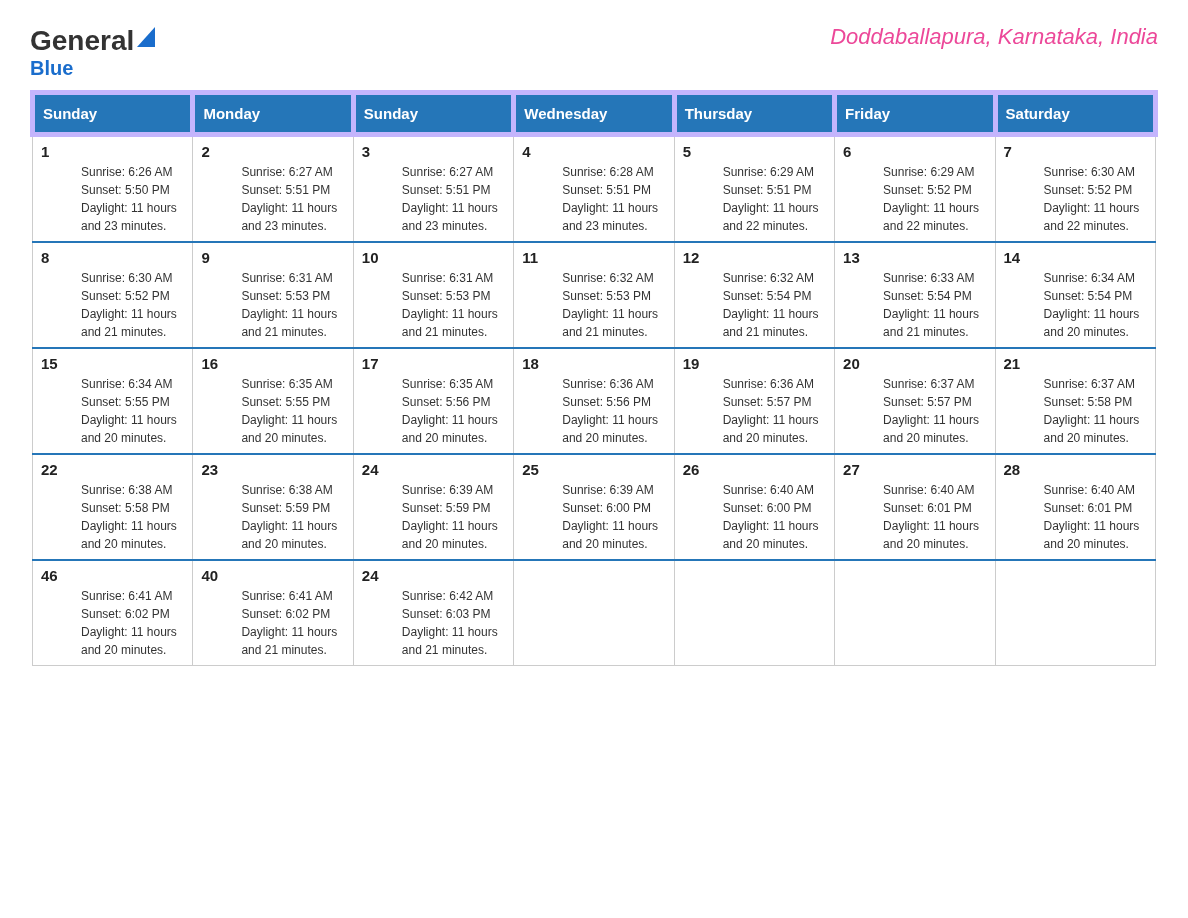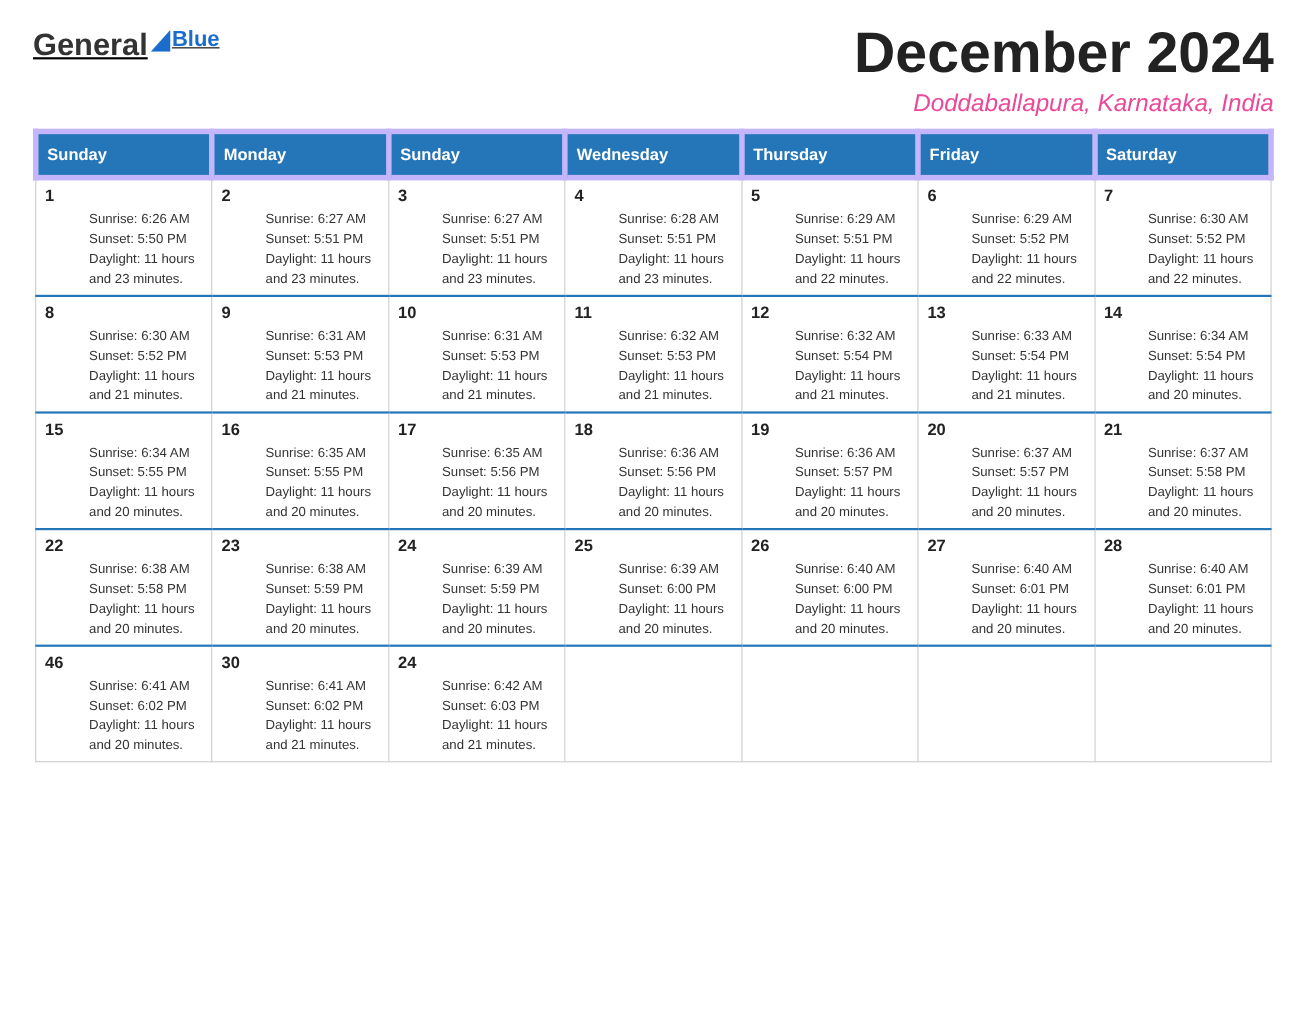--- a/index.html
+++ b/index.html
@@ -11,24 +11,23 @@
       padding: 20px 30px;
     }
     .header-row {
       display: flex;
       justify-content: space-between;
       align-items: flex-start;
       margin-bottom: 10px;
     }
     .logo {
       display: flex;
-      flex-direction: row;
+      flex-direction: column;
       align-items: flex-start;
       padding-top: 5px;
-      text-decoration: underline;
     }
     .logo-line {
       display: flex;
       align-items: center;
     }
     .title-block {
       text-align: right;
     }
     .month-title {
       font-size: 52px;
@@ -95,21 +94,20 @@
         <svg width="18" height="20" viewBox="0 0 18 20">
             <polygon points="0,20 18,0 18,20" fill="#1a6dcc"></polygon>
           </svg>
       </span>
     </div>
     <div>
       <span style="font-size:20px;font-weight:bold;color:#1a6dcc;">Blue</span>
     </div>
   </div>
   <div class="title-block">
-    <div class="month-title">December 2024</div>
     <div class="location-subtitle">Doddaballapura, Karnataka, India</div>
   </div>
 </div>
 
 <table class="calendar-table">
   <thead>
     <tr>
     <th>Sunday</th>
         <th>Monday</th>
         <th>Sunday</th>
@@ -239,21 +237,21 @@
           <span class="day-number">28</span>
           <div class="day-info">Sunrise: 6:40 AM<br>Sunset: 6:01 PM<br>Daylight: 11 hours<br>and 20 minutes.</div>
         </td>
       </tr>
       <tr class="week-row">
         <td>
           <span class="day-number">46</span>
           <div class="day-info">Sunrise: 6:41 AM<br>Sunset: 6:02 PM<br>Daylight: 11 hours<br>and 20 minutes.</div>
         </td>
         <td>
-          <span class="day-number">30</span>
+          <span class="day-number">40</span>
           <div class="day-info">Sunrise: 6:41 AM<br>Sunset: 6:02 PM<br>Daylight: 11 hours<br>and 21 minutes.</div>
         </td>
         <td>
           <span class="day-number">24</span>
           <div class="day-info">Sunrise: 6:42 AM<br>Sunset: 6:03 PM<br>Daylight: 11 hours<br>and 21 minutes.</div>
         </td>
         <td class="empty-cell"></td>
         <td class="empty-cell"></td>
         <td class="empty-cell"></td>
         <td class="empty-cell"></td>

